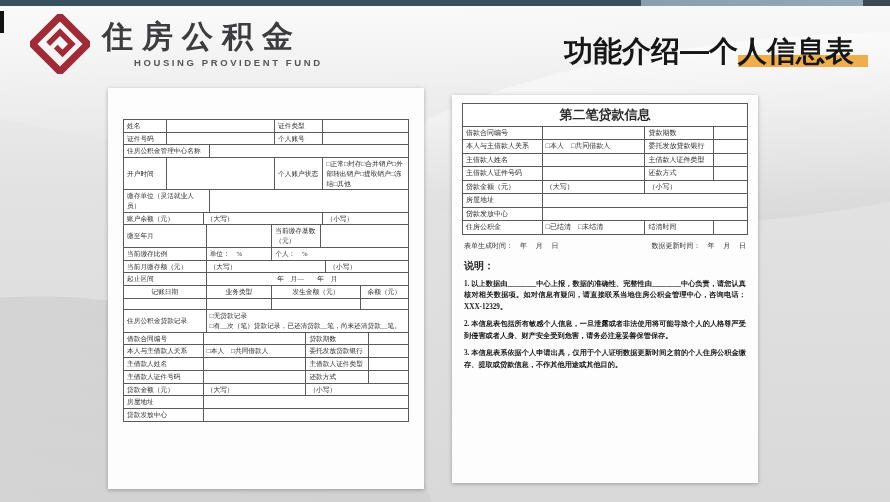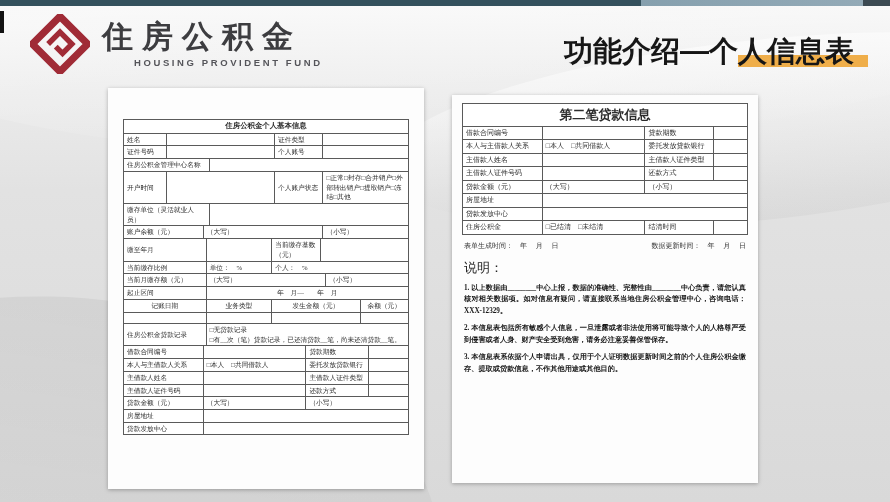--- a/index.html
+++ b/index.html
@@ -49,21 +49,21 @@
   .ft-left .fcell{font-size:6.7px; line-height:1.45; min-height:11.5px;}
   .ft-right .fcell{font-size:7px; line-height:1.5; min-height:13.5px;}
   .fcell.ctr{justify-content:center; text-align:center;}
   .fcell.hdr{justify-content:center; text-align:center; font-weight:bold;}
   .ft-left .fcell.hdr{font-size:7.4px;}
   .ft-right .fcell.hdr{font-size:13px;}
 
   .meta-line{display:flex; justify-content:space-between; margin:6px 12px 0 12px;
     font-size:7px; color:#333; font-family:"Liberation Serif", serif;}
   .notes-wrap{margin:8px 12px 0 12px; font-family:"Liberation Serif", serif;}
-  .notes-title{font-size:13px; font-weight:normal; color:#222;}
+  .notes-title{font-size:10px; font-weight:bold; color:#222;}
   .note{font-size:7.2px; font-weight:bold; color:#181818; line-height:1.6;
     margin-top:6px; text-align:justify;}
 </style>
 </head>
 <body>
 
 <div class="slide">
   <div class="wave1"></div>
   <div class="wave2"></div>
   <div class="wave3"></div>
@@ -81,23 +81,20 @@
       <div class="logo-cn">住房公积金</div>
       <div class="logo-en">HOUSING PROVIDENT FUND</div>
     </div>
   </div>
 
   <div class="slide-title"><span>功能介绍—个</span><span class="hl">人信息表</span></div>
 
   <div class="paper paper-left">
     <div class="ftable ft-left">
         <div class="frow">
-          <div class="fcell hdr" style="flex: 0 1 100%;">住房公积金个人基本信息</div>
-        </div>
-        <div class="frow">
           <div class="fcell" style="flex: 0 1 15%;">姓名</div>
           <div class="fcell" style="flex: 0 1 38%;"></div>
           <div class="fcell" style="flex: 0 1 17%;">证件类型</div>
           <div class="fcell" style="flex: 0 1 30%;"></div>
         </div>
         <div class="frow">
           <div class="fcell" style="flex: 0 1 15%;">证件号码</div>
           <div class="fcell" style="flex: 0 1 38%;"></div>
           <div class="fcell" style="flex: 0 1 17%;">个人账号</div>
           <div class="fcell" style="flex: 0 1 30%;"></div>

